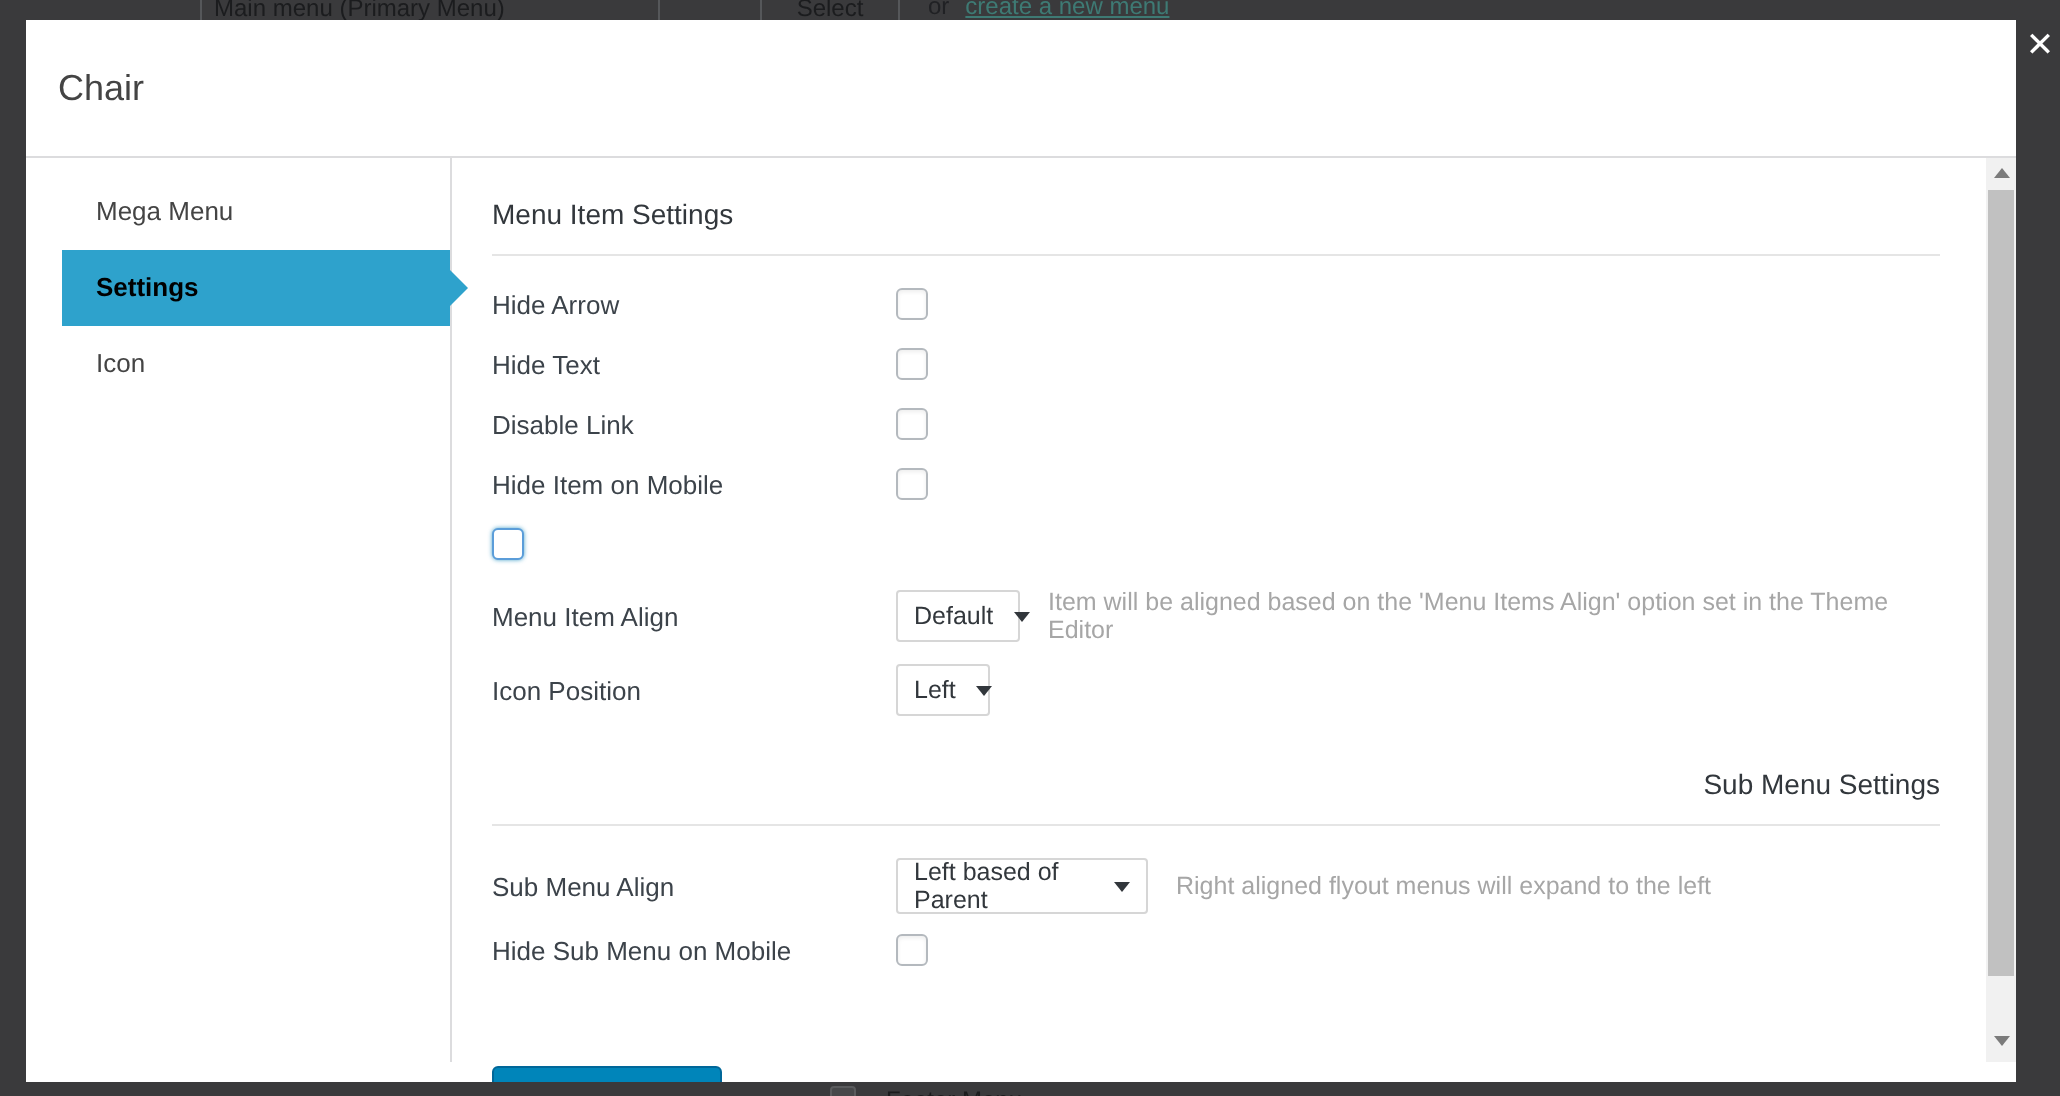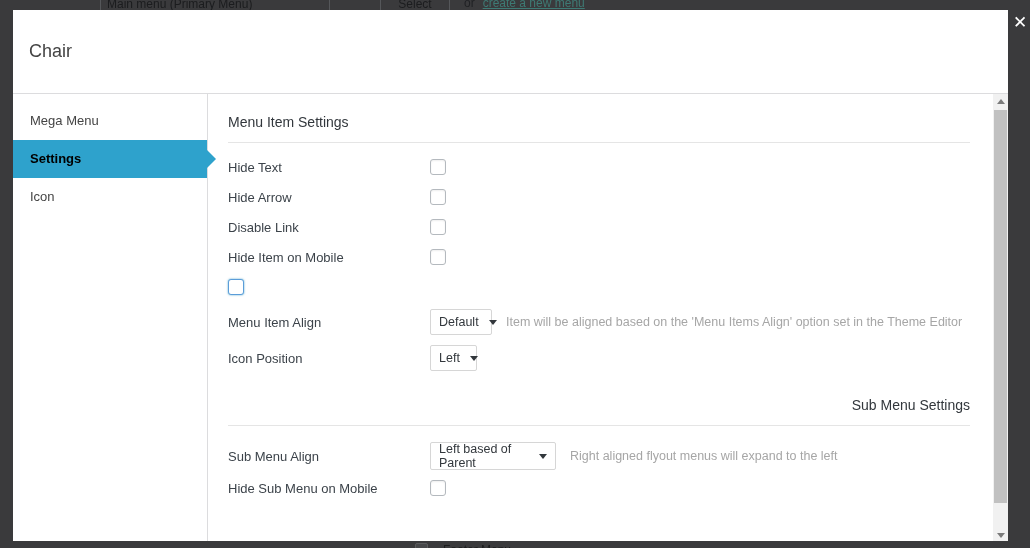--- a/index.html
+++ b/index.html
@@ -49,26 +49,26 @@
     color:#ffffff; font-size:17px; font-weight:bold; line-height:20px;
     text-align:center; cursor:pointer;
   }
 
   
   .modal {
     position:absolute; left:13px; top:10px; width:995px; height:531px;
     background:#ffffff; overflow:hidden;
   }
   .modal-header {
-    height:84px; border-bottom:1px solid #dcdcde;
+    height:69px; border-bottom:1px solid #dcdcde;
     display:flex; align-items:center; padding-left:16px;
   }
   .modal-title { font-size:18px; font-weight:400; color:#444; }
 
-  .modal-body { display:flex; height:452px; position:relative; }
+  .modal-body { display:flex; height:452px; position:relative;padding-left:18px; }
 
   
   .sidebar {
     width:195px; border-right:1px solid #dcdcde; padding-top:8px;
     flex-shrink:0;
   }
   .tab {
     position:relative; height:38px; line-height:38px; padding-left:17px;
     font-size:13px; color:#444; cursor:pointer;
   }
@@ -188,26 +188,26 @@
       </div>
       <div class="tab">Icon</div>
     </div>
 
     <div class="content">
 
       <div class="section-heading">Menu Item Settings</div>
       <hr class="section-divider">
 
       <div class="row">
+        <div class="row-label">Hide Arrow</div>
+        <span class="cb"></span>
+      </div>
+
+      <div class="row">
         <div class="row-label">Hide Text</div>
-        <span class="cb"></span>
-      </div>
-
-      <div class="row">
-        <div class="row-label">Hide Arrow</div>
         <span class="cb"></span>
       </div>
 
       <div class="row">
         <div class="row-label">Disable Link</div>
         <span class="cb"></span>
       </div>
 
       <div class="row">
         <div class="row-label">Hide Item on Mobile</div>

